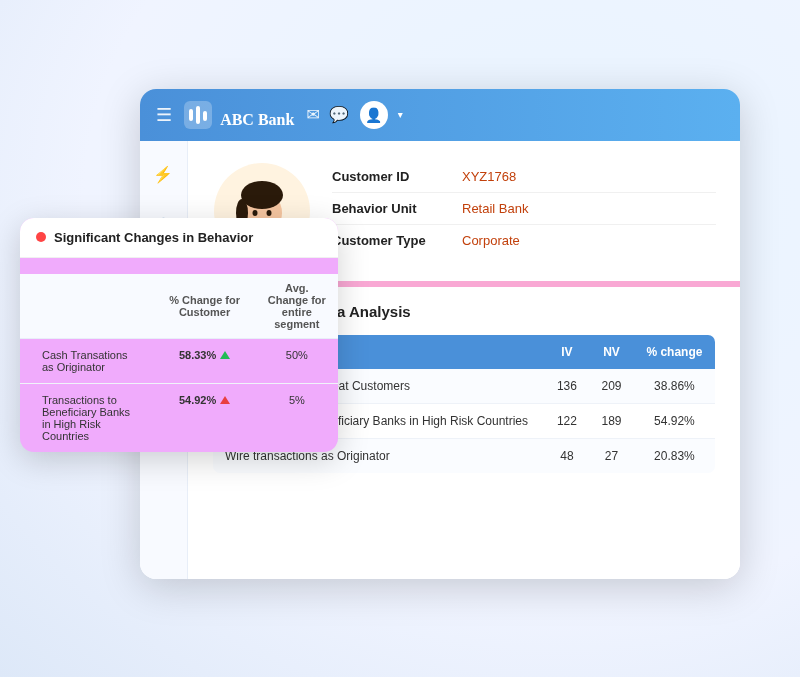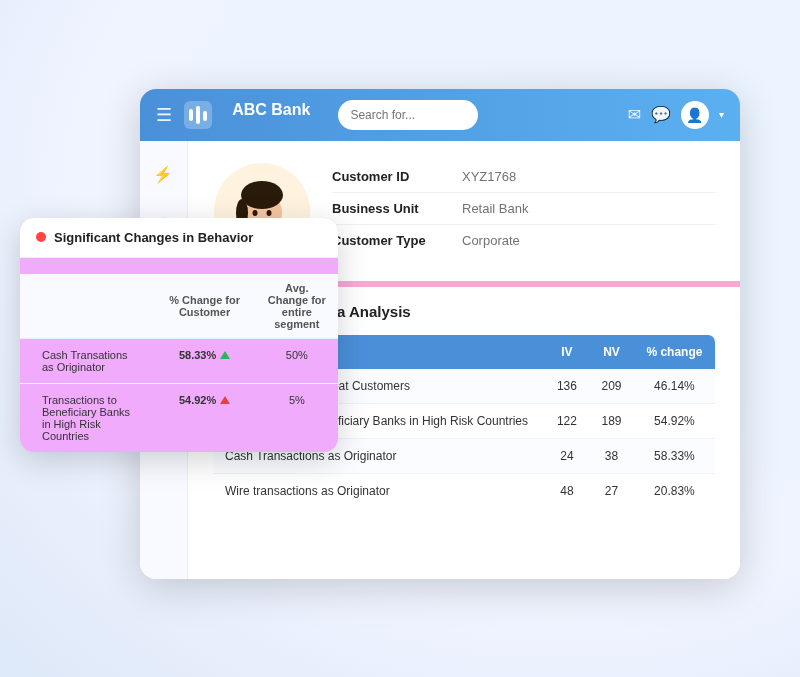--- a/index.html
+++ b/index.html
@@ -46,22 +46,23 @@
 
     .nav-hamburger {
       color: white;
       font-size: 18px;
       cursor: pointer;
       opacity: 0.9;
     }
 
     .nav-logo {
       display: flex;
-      align-items: flex-start;
-      gap: 20px;
+      align-items: flex-end;
+      gap: 8px;
+      font-family: Liberation Serif, serif;
     }
 
     .nav-logo-icon {
       width: 28px;
       height: 28px;
     }
 
     .nav-brand {
       color: white;
       font-weight: 700;
@@ -188,21 +189,21 @@
     .info-label {
       font-weight: 700;
       font-size: 13px;
       color: #222;
       width: 130px;
       flex-shrink: 0;
     }
 
     .info-value {
       font-size: 13px;
-      color: #737373;
+      color: #c2410c;
     }
 
     
     .data-section {
       padding: 16px 24px;
     }
 
     .section-title {
       font-size: 15px;
       font-weight: 700;
@@ -383,23 +384,20 @@
       <span class="nav-hamburger">☰</span>
       <div class="nav-logo">
         <svg class="nav-logo-icon" viewBox="0 0 28 28">
           <rect width="28" height="28" rx="6" fill="rgba(255,255,255,0.25)"></rect>
           <rect x="5" y="8" width="4" height="12" rx="2" fill="white"></rect>
           <rect x="12" y="5" width="4" height="18" rx="2" fill="white"></rect>
           <rect x="19" y="10" width="4" height="10" rx="2" fill="white"></rect>
         </svg>
         <span class="nav-brand">ABC Bank</span>
       </div>
-      <div class="nav-search">
-        <input type="text" placeholder="Search for..." style="">
-      </div>
       <div class="nav-icons">
         <span class="nav-icon-btn">✉</span>
         <span class="nav-icon-btn">💬</span>
         <div class="nav-avatar">
           <span class="nav-avatar-inner">👤</span>
         </div>
         <span style="color:white;font-size:10px;">▾</span>
       </div>
     </div>
 
@@ -432,21 +430,21 @@
             <path d="M44 60 Q50 65 56 60" stroke="#d08060" stroke-width="1.5" fill="none"></path>
           </svg>
         </div>
 
         <div class="customer-info-table">
           <div class="info-row">
             <span class="info-label">Customer ID</span>
             <span class="info-value">XYZ1768</span>
           </div>
           <div class="info-row">
-            <span class="info-label">Business Unit</span>
+            <span class="info-label">Behavior Unit</span>
             <span class="info-value">Retail Bank</span>
           </div>
           <div class="info-row">
             <span class="info-label">Customer Type</span>
             <span class="info-value">Corporate</span>
           </div>
         </div>
       </div>
 
       <div class="data-section">
@@ -459,33 +457,27 @@
               <th>IV</th>
               <th>NV</th>
               <th>% change</th>
             </tr>
           </thead>
           <tbody>
             <tr>
               <td>Transactions to Repeat Customers</td>
               <td>136</td>
               <td>209</td>
-              <td>46.14%</td>
+              <td>38.86%</td>
             </tr>
             <tr>
               <td>Transactions to Beneficiary Banks in High Risk Countries</td>
               <td>122</td>
               <td>189</td>
               <td>54.92%</td>
-            </tr>
-            <tr>
-              <td>Cash Transactions as Originator</td>
-              <td>24</td>
-              <td>38</td>
-              <td>58.33%</td>
             </tr>
             <tr>
               <td>Wire transactions as Originator</td>
               <td>48</td>
               <td>27</td>
               <td>20.83%</td>
             </tr>
           </tbody>
         </table>
       </div>

